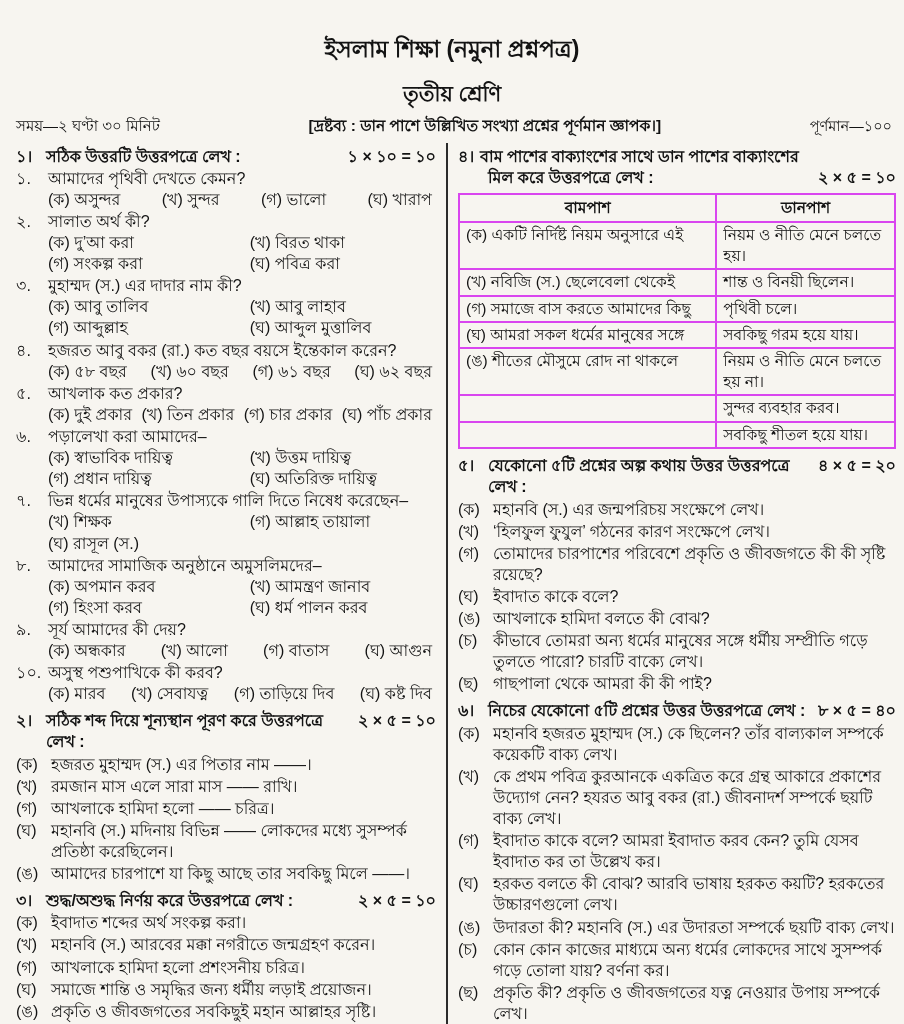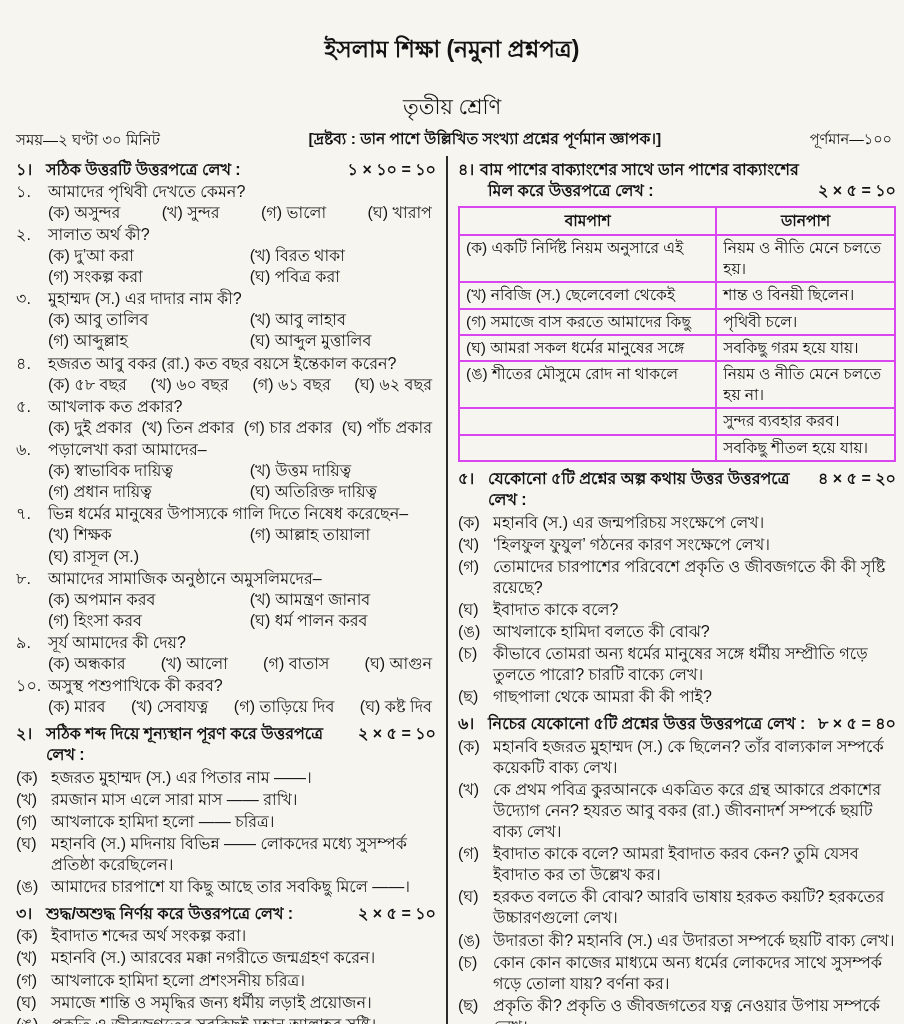--- a/index.html
+++ b/index.html
@@ -7,22 +7,22 @@
     width:904px;height:1024px;margin:0 auto;position:relative;
     background:#f7f5f0;
     color:#131313;
     font-family:"Liberation Sans","DejaVu Sans",sans-serif;
     font-size:16px;line-height:1.32;
     box-sizing:border-box;
     overflow:hidden;
   }
   .header{text-align:center;padding-top:34px;}
   .title{font-size:23px;font-weight:bold;}
-  .subtitle{font-size:21px;font-weight:normal;margin-top:29px;}
-  .meta{display:flex;justify-content:space-between;align-items:flex-end;
+  .subtitle{font-size:21px;font-weight:bold;margin-top:16px;}
+  .meta{display:flex;justify-content:space-between;align-items:center;
         padding:8px 12px 0 16px;}
   .meta .time{font-size:15px;white-space:nowrap;}
   .meta .note{font-weight:bold;font-size:15.5px;flex:1;text-align:center;}
   .meta .fullmarks{font-size:14.5px;white-space:nowrap;}
   .columns{display:flex;padding:6px 8px 0 16px;align-items:stretch;}
   .col-left{width:432px;padding-right:10px;border-right:2px solid #2b2b2b;box-sizing:border-box;}
   .col-right{flex:1;padding-left:10px;box-sizing:border-box;}
   .sec-head{display:flex;font-weight:bold;margin-top:3px;align-items:baseline;}
   .sec-head .num{flex:none;width:30px;}
   .sec-head .stitle{flex:1;}

